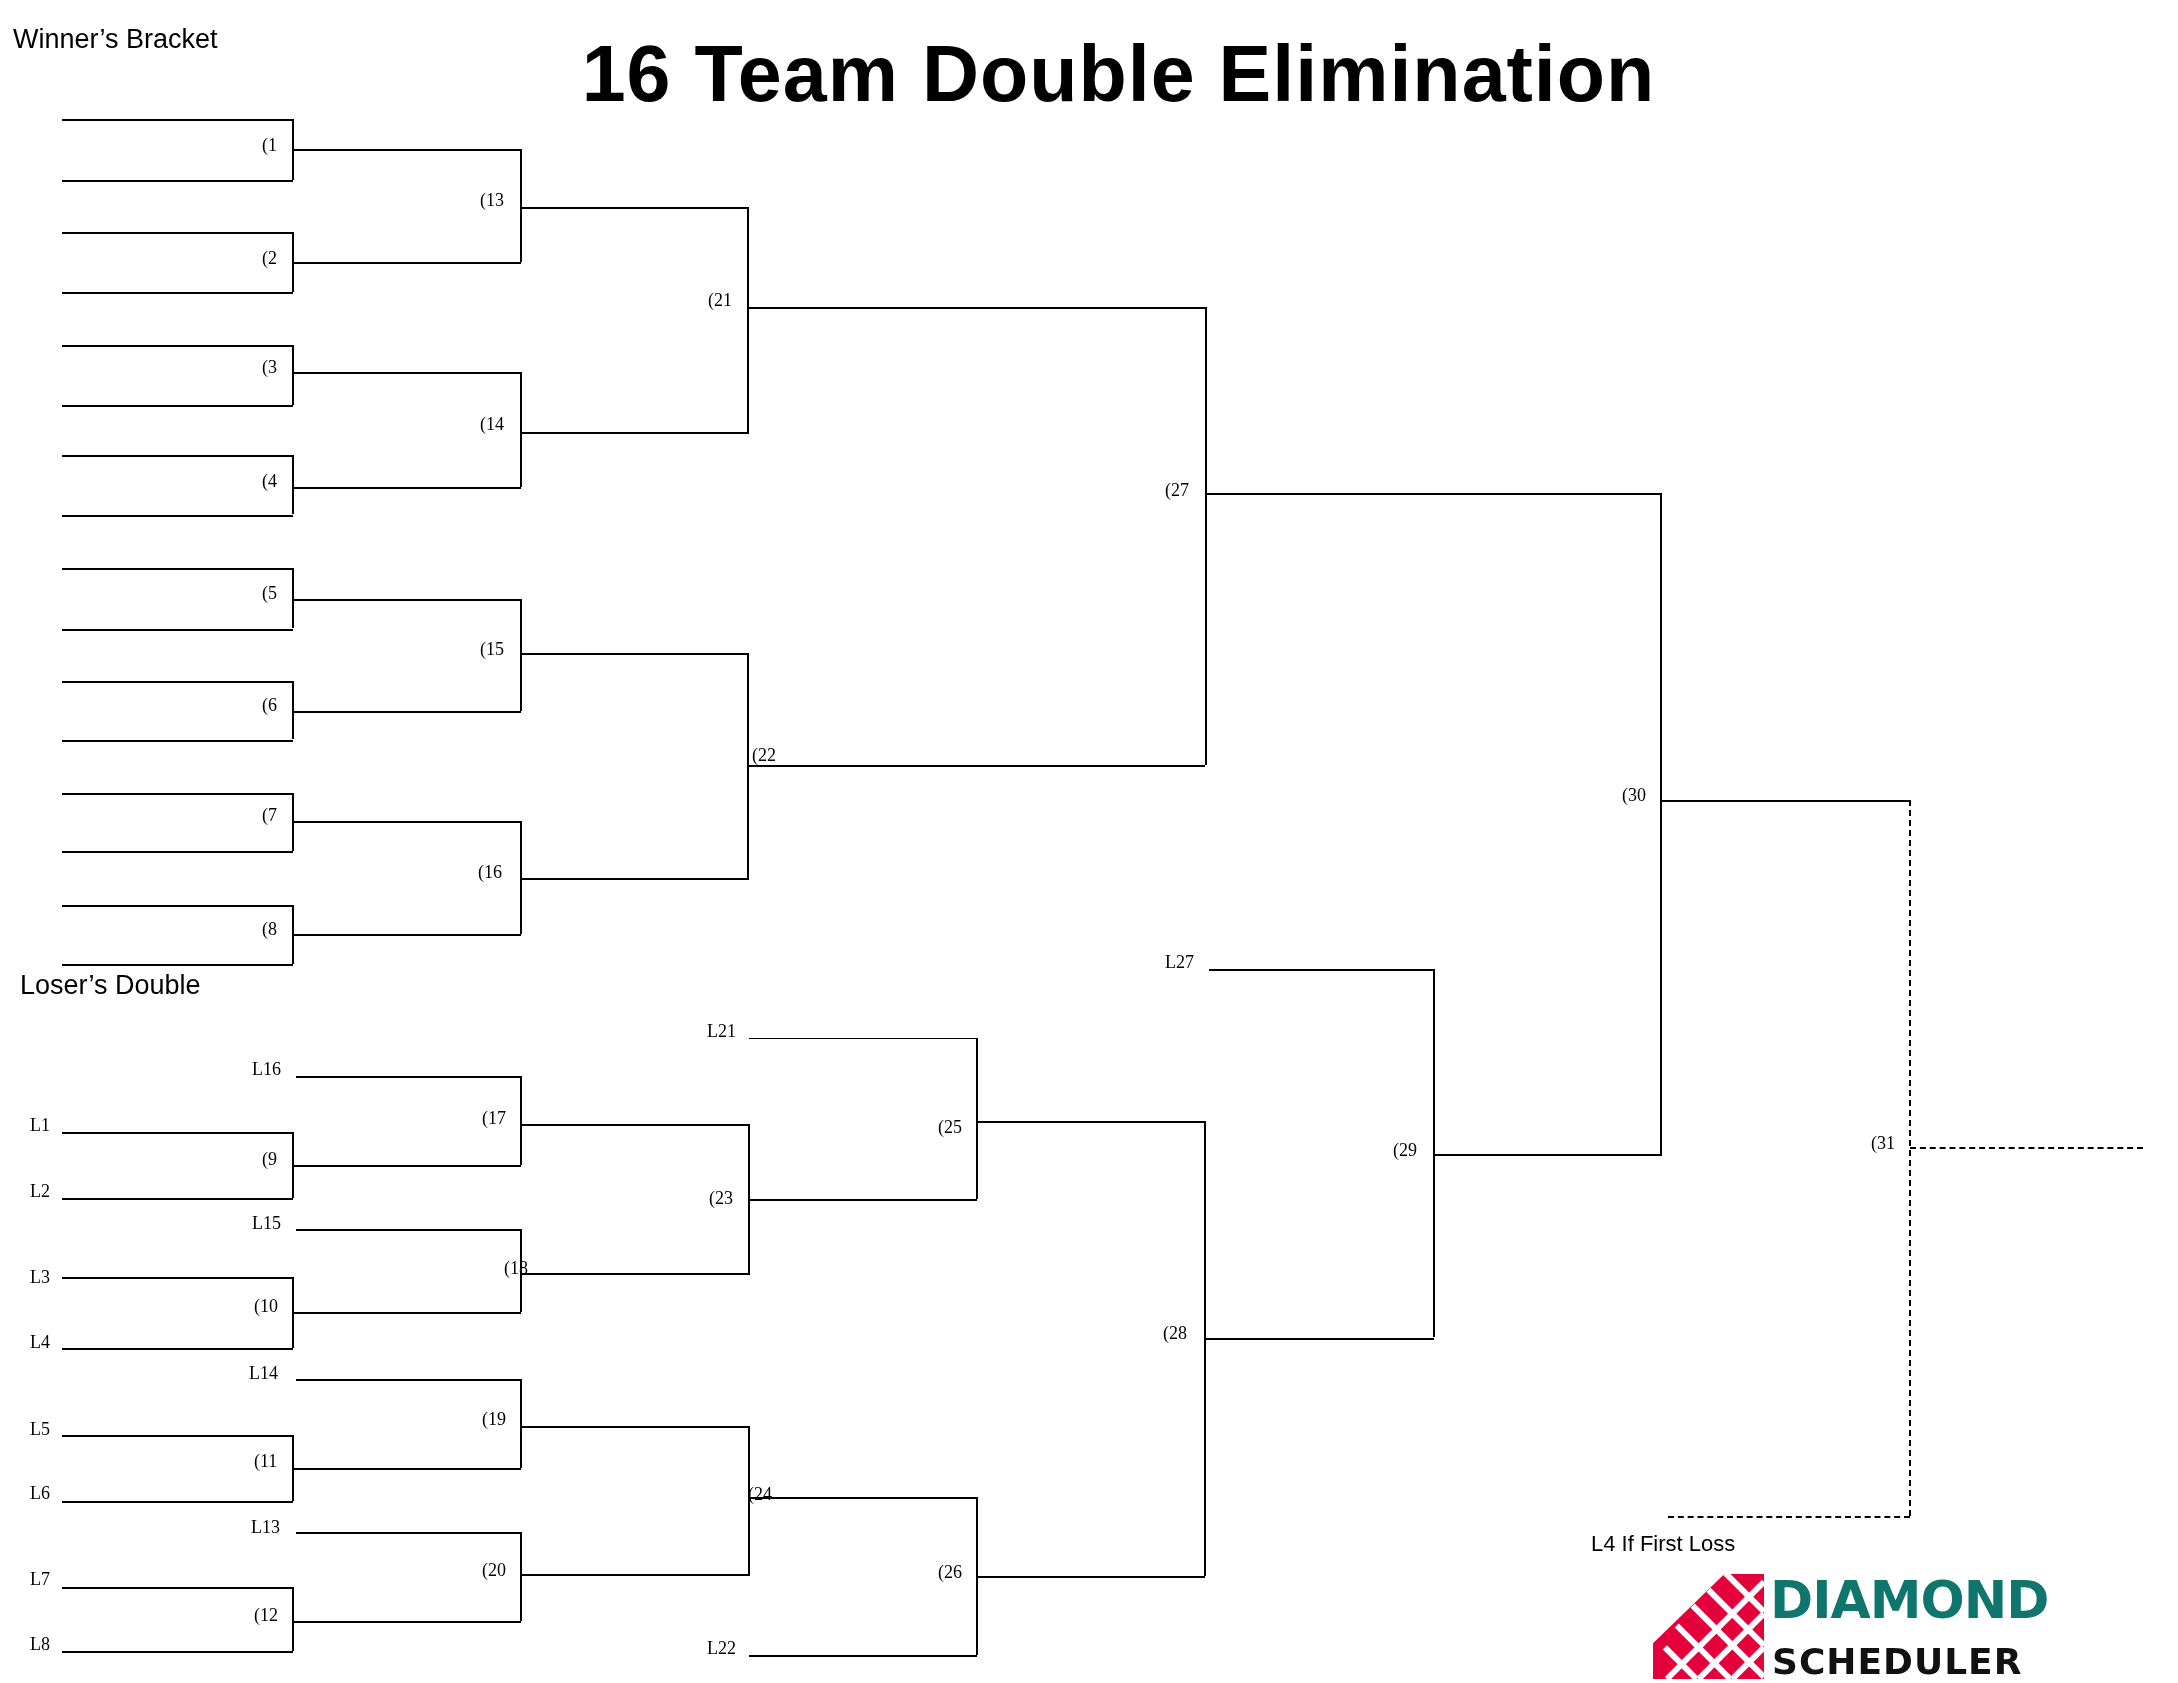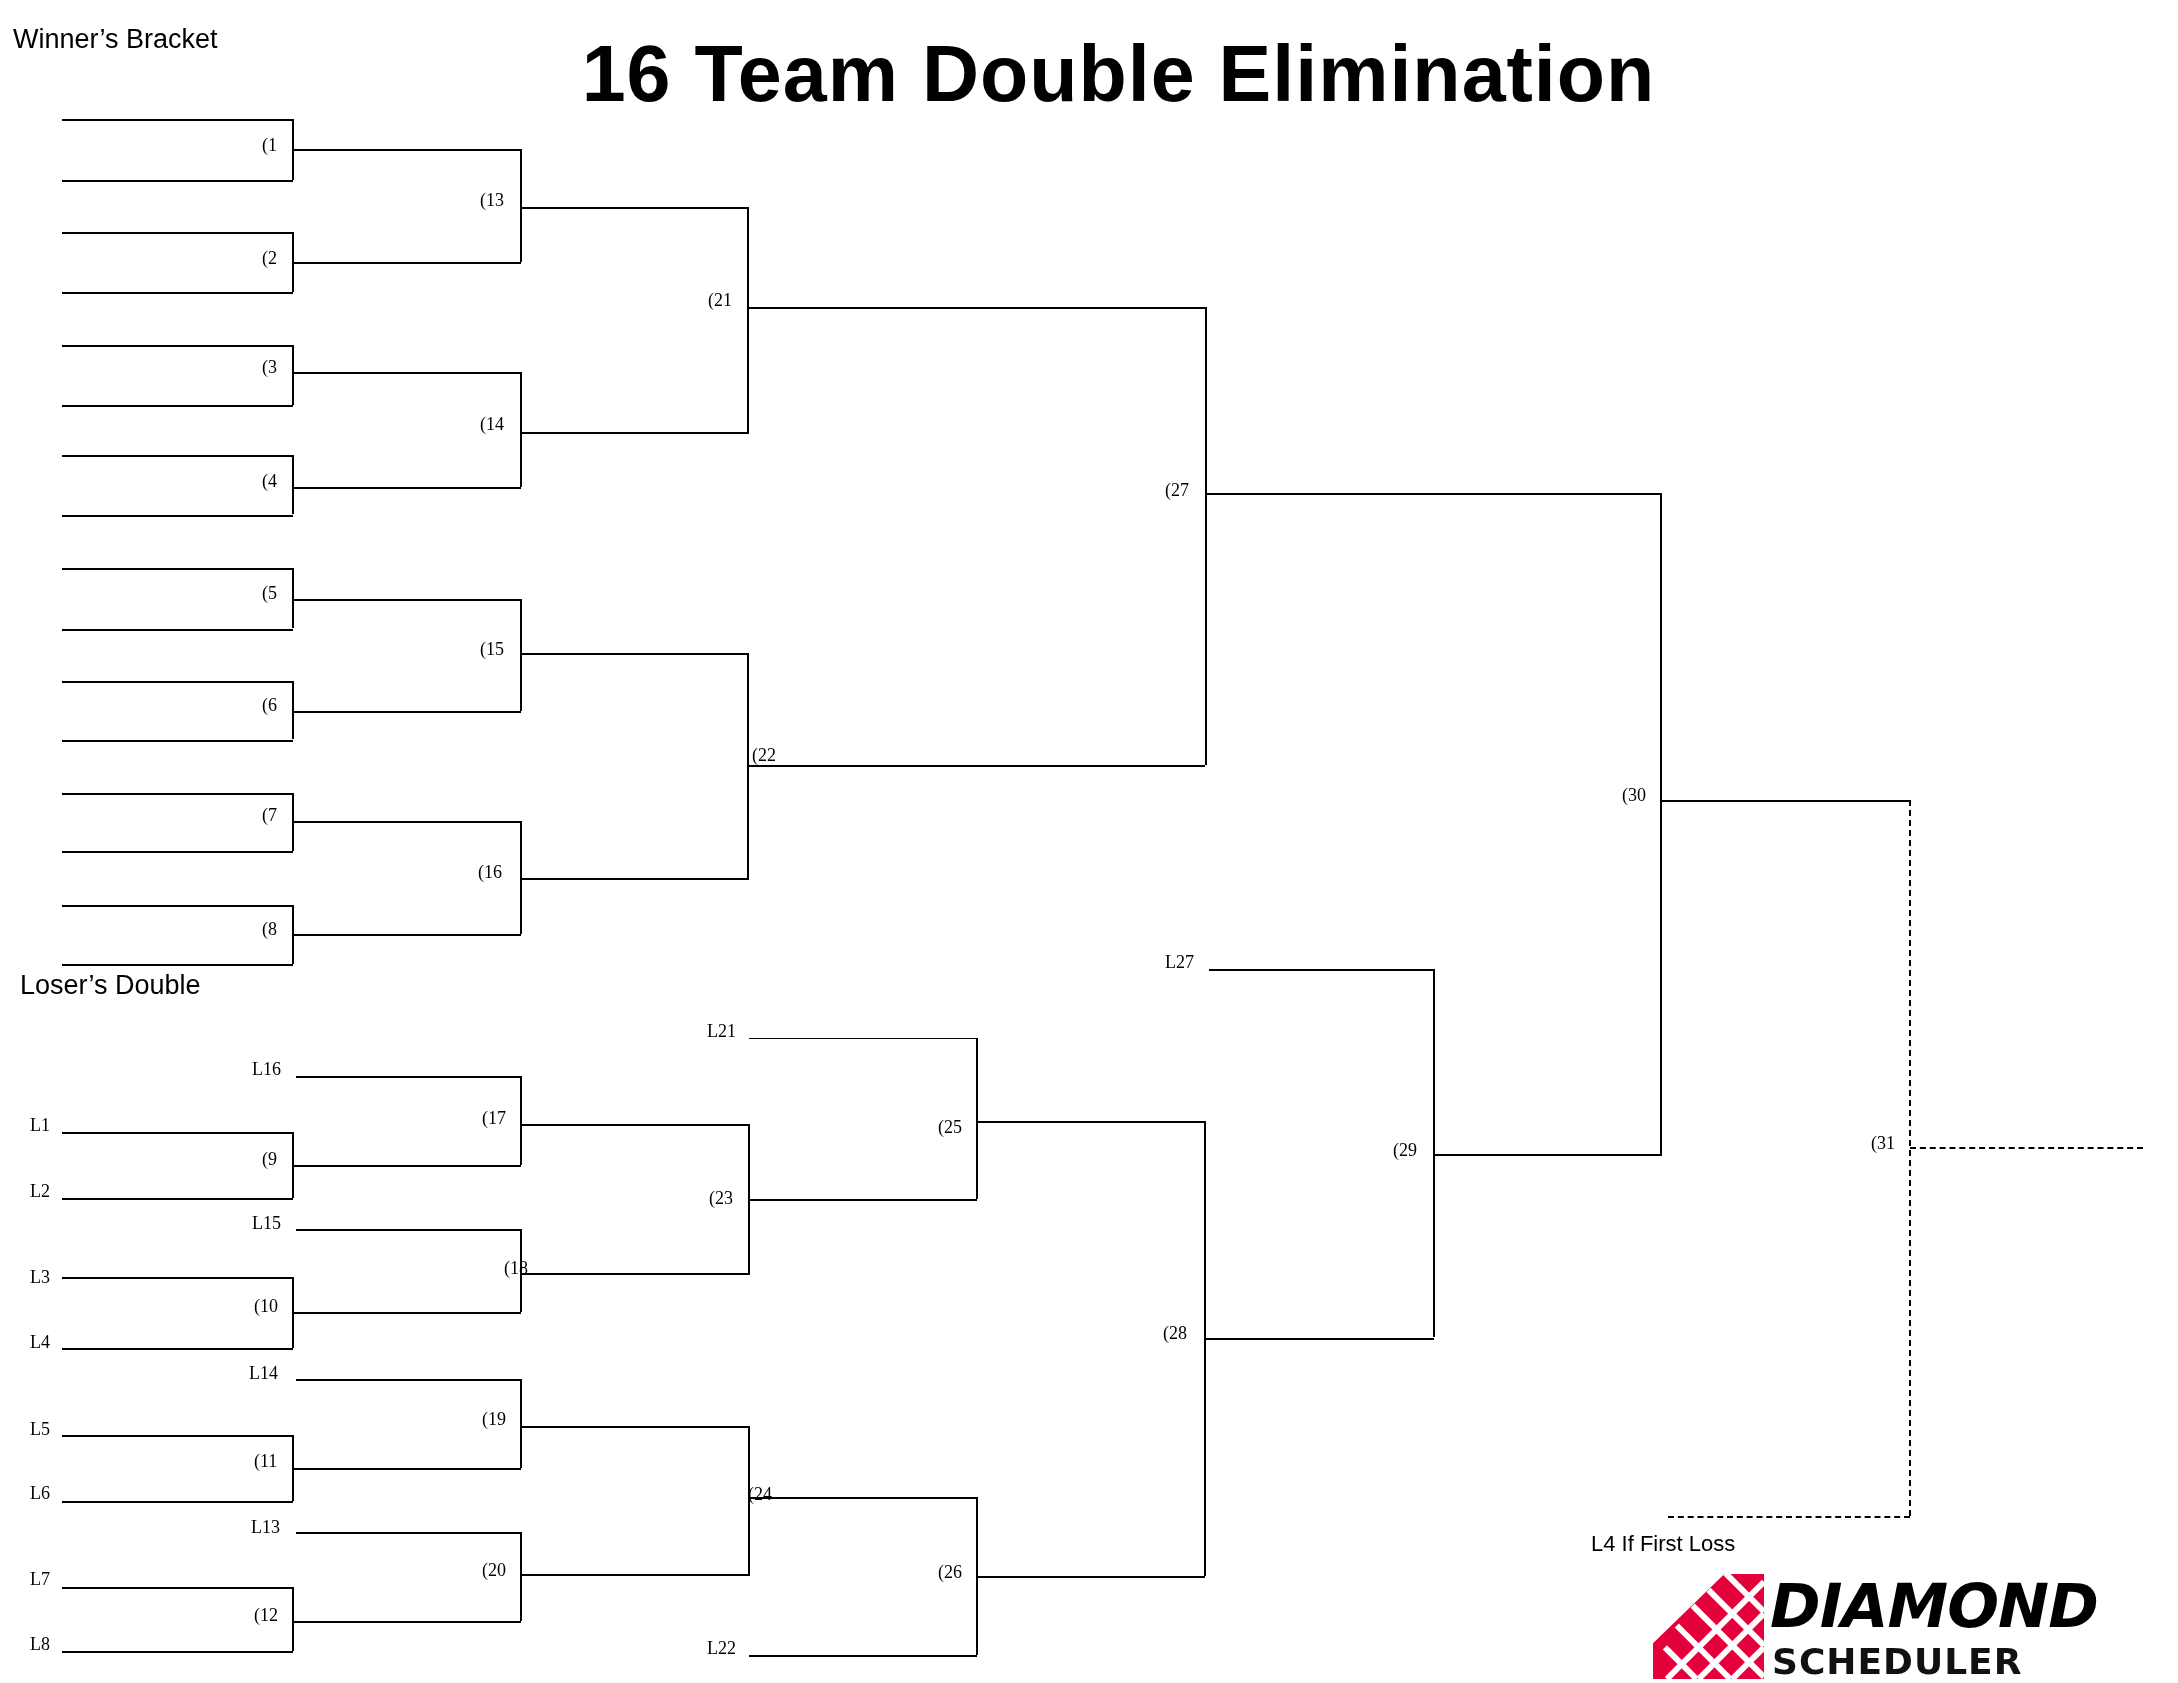--- a/index.html
+++ b/index.html
@@ -6,21 +6,21 @@
   #canvas{position:relative;width:2178px;height:1683px;background:#ffffff;overflow:hidden;}
   .title{position:absolute;left:0;width:2237px;top:28px;text-align:center;font-family:"Liberation Sans",sans-serif;font-weight:bold;font-size:79px;color:#000;letter-spacing:1px;}
   .section{position:absolute;font-family:"Liberation Sans",sans-serif;font-size:27px;color:#000;}
   .lbl{position:absolute;font-family:"Liberation Serif",serif;font-size:18px;color:#000;white-space:nowrap;}
   .h{position:absolute;height:0;border-top:2px solid #000;}
   .v{position:absolute;width:0;border-left:2px solid #000;}
   .hd{position:absolute;height:0;border-top:2px dashed #000;}
   .vd{position:absolute;width:0;border-left:2px dashed #000;}
   .note{position:absolute;font-family:"Liberation Sans",sans-serif;font-size:22px;color:#000;}
   .logo{position:absolute;left:1653px;top:1574px;width:515px;height:109px;}
-  .logo-word{position:absolute;left:117px;top:-4px;font-family:"DejaVu Sans",sans-serif;font-weight:bold;font-size:61px;color:#000000;letter-spacing:-1px;font-style:italic;}
+  .logo-word{position:absolute;left:117px;top:-4px;font-family:"DejaVu Sans",sans-serif;font-weight:bold;font-size:52px;color:#0f766e;letter-spacing:-1px;}
   .logo-sub{position:absolute;left:119px;top:67px;font-family:"DejaVu Sans",sans-serif;font-weight:bold;font-size:36px;color:#111;letter-spacing:1px;}
 </style>
 </head>
 <body>
 
 <div id="canvas">
 
   <div class="section" style="left:13px;top:24px;">Winner’s Bracket</div>
   <div class="title">16 Team Double Elimination</div>
   <div class="section" style="left:20px;top:970px;">Loser’s Double</div>

